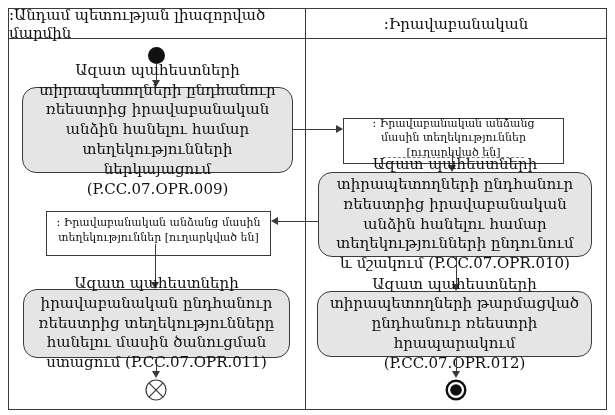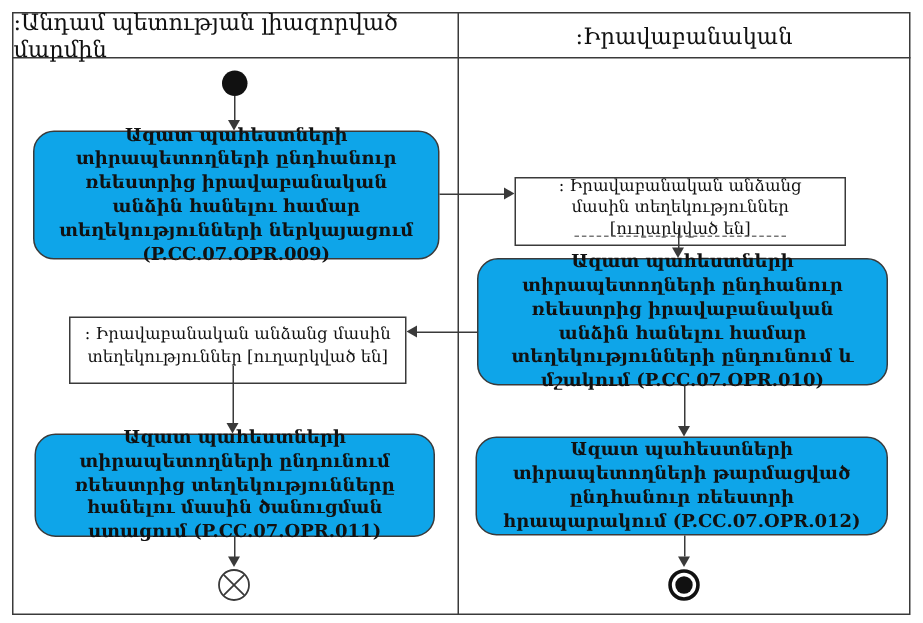--- a/index.html
+++ b/index.html
@@ -11,23 +11,23 @@
   .outer-border { position:absolute; left:8px; top:8px; width:599px; height:402px;
                   border:1px solid #3a3a3a; background:#fff; }
   .lane-divider { position:absolute; left:305px; top:8px; width:1px; height:402px; background:#3a3a3a; }
   .header-line  { position:absolute; left:8px; top:38px; width:599px; height:1px; background:#3a3a3a; }
   .lane-header  { position:absolute; top:9px; height:29px; display:flex; align-items:center;
                   justify-content:center; font-size:15px; }
   .lane-header.left  { left:9px;   width:295px; }
   .lane-header.right { left:306px; width:300px; }
 
   
-  .action { position:absolute; border:1px solid #3a3a3a; border-radius:14px; background:#0ea5e9;
+  .action { position:absolute; border:1px solid #3a3a3a; border-radius:14px; background:#e5e5e5;
             display:flex; align-items:center; justify-content:center; text-align:center;
-            font-size:12px; line-height:1.32; padding:4px 10px;font-weight:bold; }
+            font-size:15px; line-height:1.32; padding:4px 10px; }
   .objnode { position:absolute; border:1px solid #3a3a3a; background:#fff;
              display:flex; align-items:center; justify-content:center; text-align:center;
              font-size:11px; line-height:1.32; padding:3px 8px 8px 8px;margin-top:12px; }
   .dashes { position:absolute; left:18%; bottom:5px; width:64%; border-top:1px dashed #777; }
 
   #action-opr009 { left:22px;  top:87px;  width:271px; height:86px; }
   #object-sent-right { left:343px; top:106px; width:221px; height:46px; }
   #action-opr010 { left:318px; top:172px; width:274px; height:85px; }
   #object-sent-left  { left:46px;  top:199px; width:225px; height:45px; }
   #action-opr011 { left:23px;  top:289px; width:267px; height:69px; }
@@ -88,21 +88,21 @@
   <div class="ah-left" style="left:271px; top:217px;"></div>
 
   <div class="objnode" id="object-sent-left">
     <span>: Իրավաբանական անձանց մասին տեղեկություններ [ուղարկված են]</span>
   </div>
 
   <div class="vline" style="left:155px; top:244px; height:38px;"></div>
   <div class="ah-down" style="left:151px; top:282px;"></div>
 
   <div class="action" id="action-opr011">
-    <span>Ազատ պահեստների տիրապետողների ընդունում ռեեստրից տեղեկությունները հանելու մասին ծանուցման ստացում (P.CC.07.OPR.011)</span>
+    <span>Ազատ պահեստների իրավաբանական ընդհանուր ռեեստրից տեղեկությունները հանելու մասին ծանուցման ստացում (P.CC.07.OPR.011)</span>
   </div>
 
   <div class="vline" style="left:156px; top:358px; height:14px;"></div>
   <div class="ah-down" style="left:152px; top:371px;"></div>
 
   <div class="terminal" id="flow-final">
     <svg width="22" height="22" viewBox="0 0 22 22">
       <circle cx="11" cy="11" r="10" fill="#ffffff" stroke="#3a3a3a" stroke-width="1.2"></circle>
       <line x1="4.2" y1="4.2" x2="17.8" y2="17.8" stroke="#3a3a3a" stroke-width="1.2"></line>
       <line x1="17.8" y1="4.2" x2="4.2" y2="17.8" stroke="#3a3a3a" stroke-width="1.2"></line>

